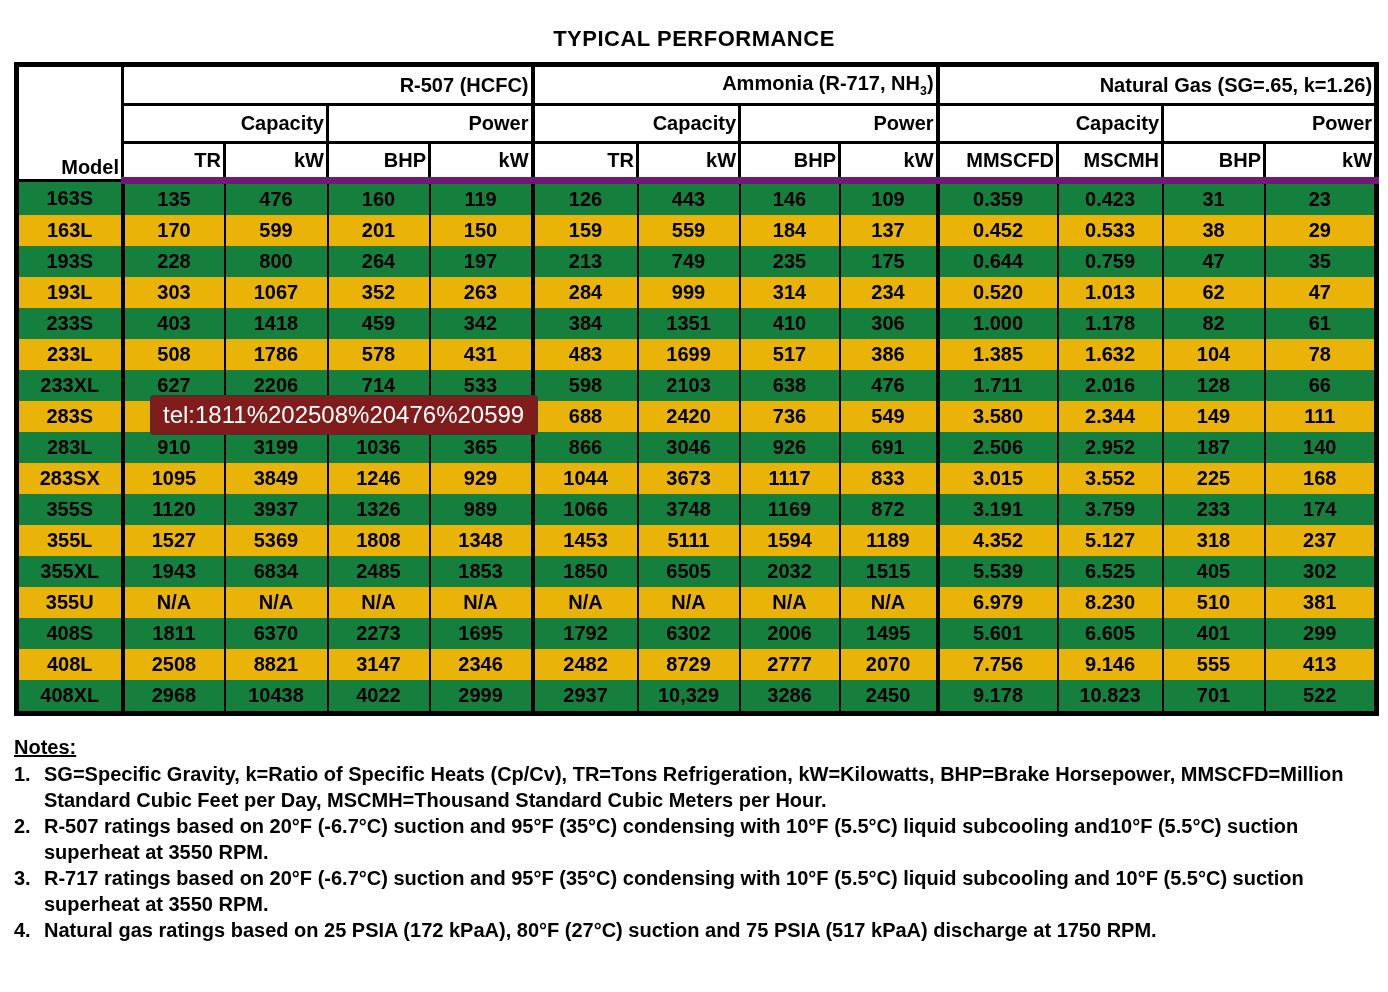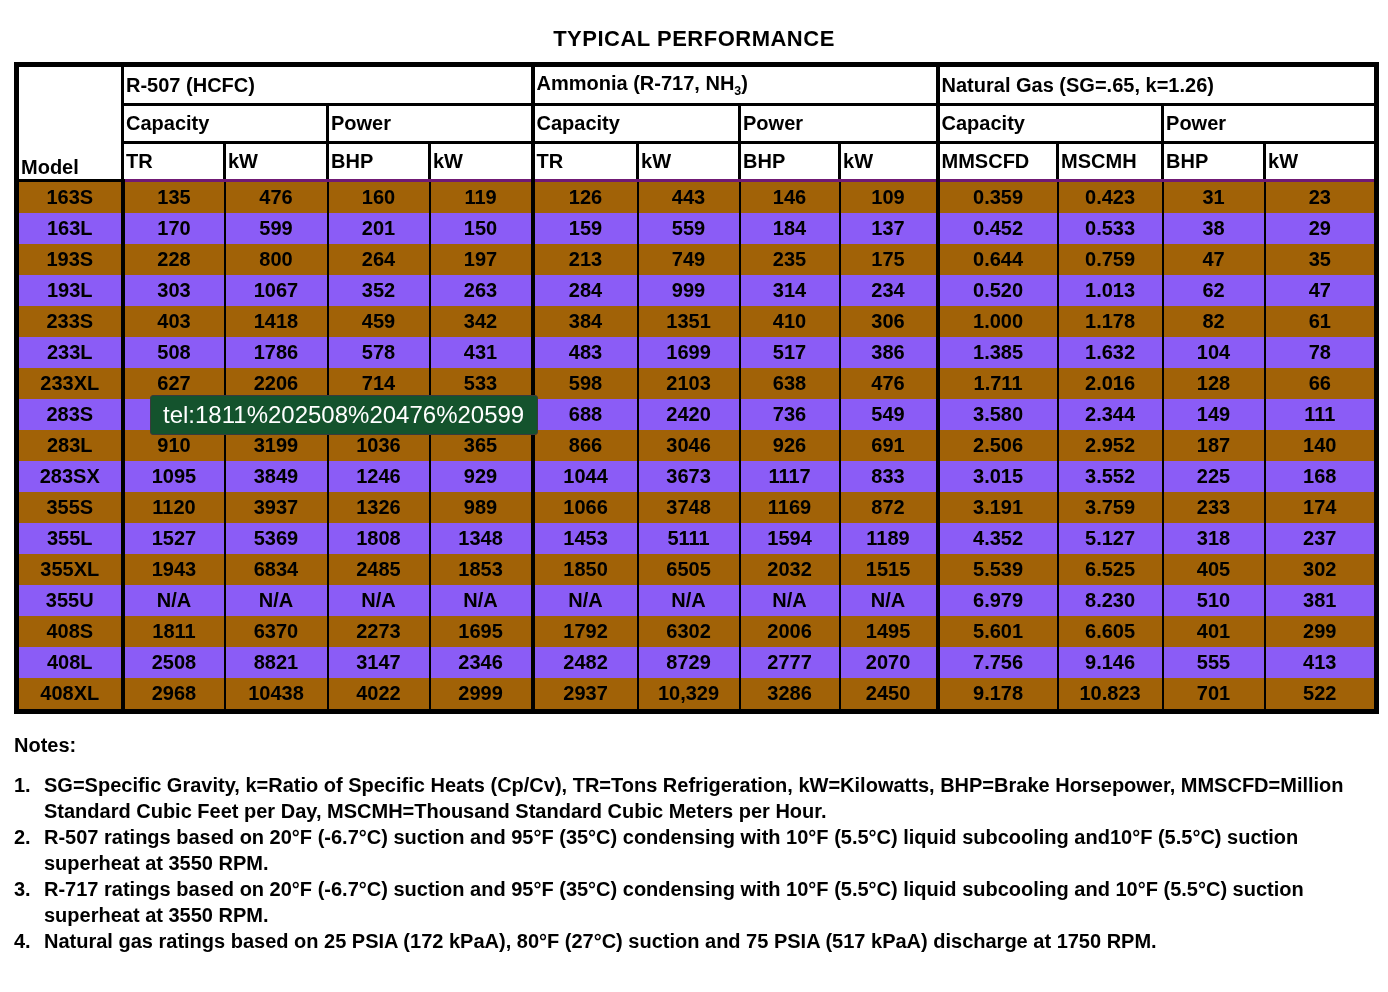--- a/index.html
+++ b/index.html
@@ -27,26 +27,26 @@
     width: 1360px;
     border-collapse: collapse;
     table-layout: fixed;
     border: 5px solid #000;
   }
   table.perf th {
     border: 3px solid #000;
     background: #fff;
     font-size: 20px;
     font-weight: bold;
-    text-align: left;
+    text-align: right;
     padding: 0 2px;
   }
   thead tr.group-row th { height: 40px; }
   thead tr.sub-row th { height: 38px; }
-  thead tr.col-row th { height: 38px; border-bottom: 3px solid #701a75; }
+  thead tr.col-row th { height: 38px; border-bottom: 7px solid #701a75; }
   th.model-th {
     vertical-align: bottom;
     padding-bottom: 7px;
     border-right: 4px solid #000;
   }
   th.gsep, td.gsep { border-right-width: 4px !important; }
   tbody td {
     border-left: 2px solid #000;
     border-right: 2px solid #000;
     border-top: none;
@@ -54,47 +54,47 @@
     height: 31px;
     font-size: 20px;
     font-weight: bold;
     text-align: center;
     padding: 0 2px;
     line-height: 31px;
     white-space: nowrap;
     overflow: hidden;
   }
   tbody td.model { border-right-width: 4px; }
-  tbody tr.odd  { background: #a16207; }
-  tbody tr.even { background: #8b5cf6; }
+  tbody tr.odd  { background: #15803d; }
+  tbody tr.even { background: #eab308; }
   sub { font-size: 62%; }
   .tooltip {
     position: absolute;
     left: 136px;
     top: 333px;
     width: 388px;
     height: 40px;
-    background: #14532d;
+    background: #7f1d1d;
     border: 1px solid #3a3a3c;
     border-radius: 3px;
     color: #fff;
     font-size: 24px;
     line-height: 38px;
     padding-left: 12px;
     z-index: 5;
     white-space: nowrap;
     overflow: hidden;
   }
   .notes {
     margin: 18px 14px 0 14px;
     width: 1360px;
     font-size: 20px;
     line-height: 26px;
   }
-  .notes-head { font-weight: bold; margin-bottom: 14px; }
+  .notes-head { font-weight: bold; margin-bottom: 1px; text-decoration: underline; }
   .note-item { display: flex; }
   .note-num  { flex: 0 0 30px; font-weight: bold; }
   .note-text { flex: 1; font-weight: 700; }
 </style>
 </head>
 <body>
 
 <h1 class="title">TYPICAL PERFORMANCE</h1>
 
 <div class="table-wrap">

